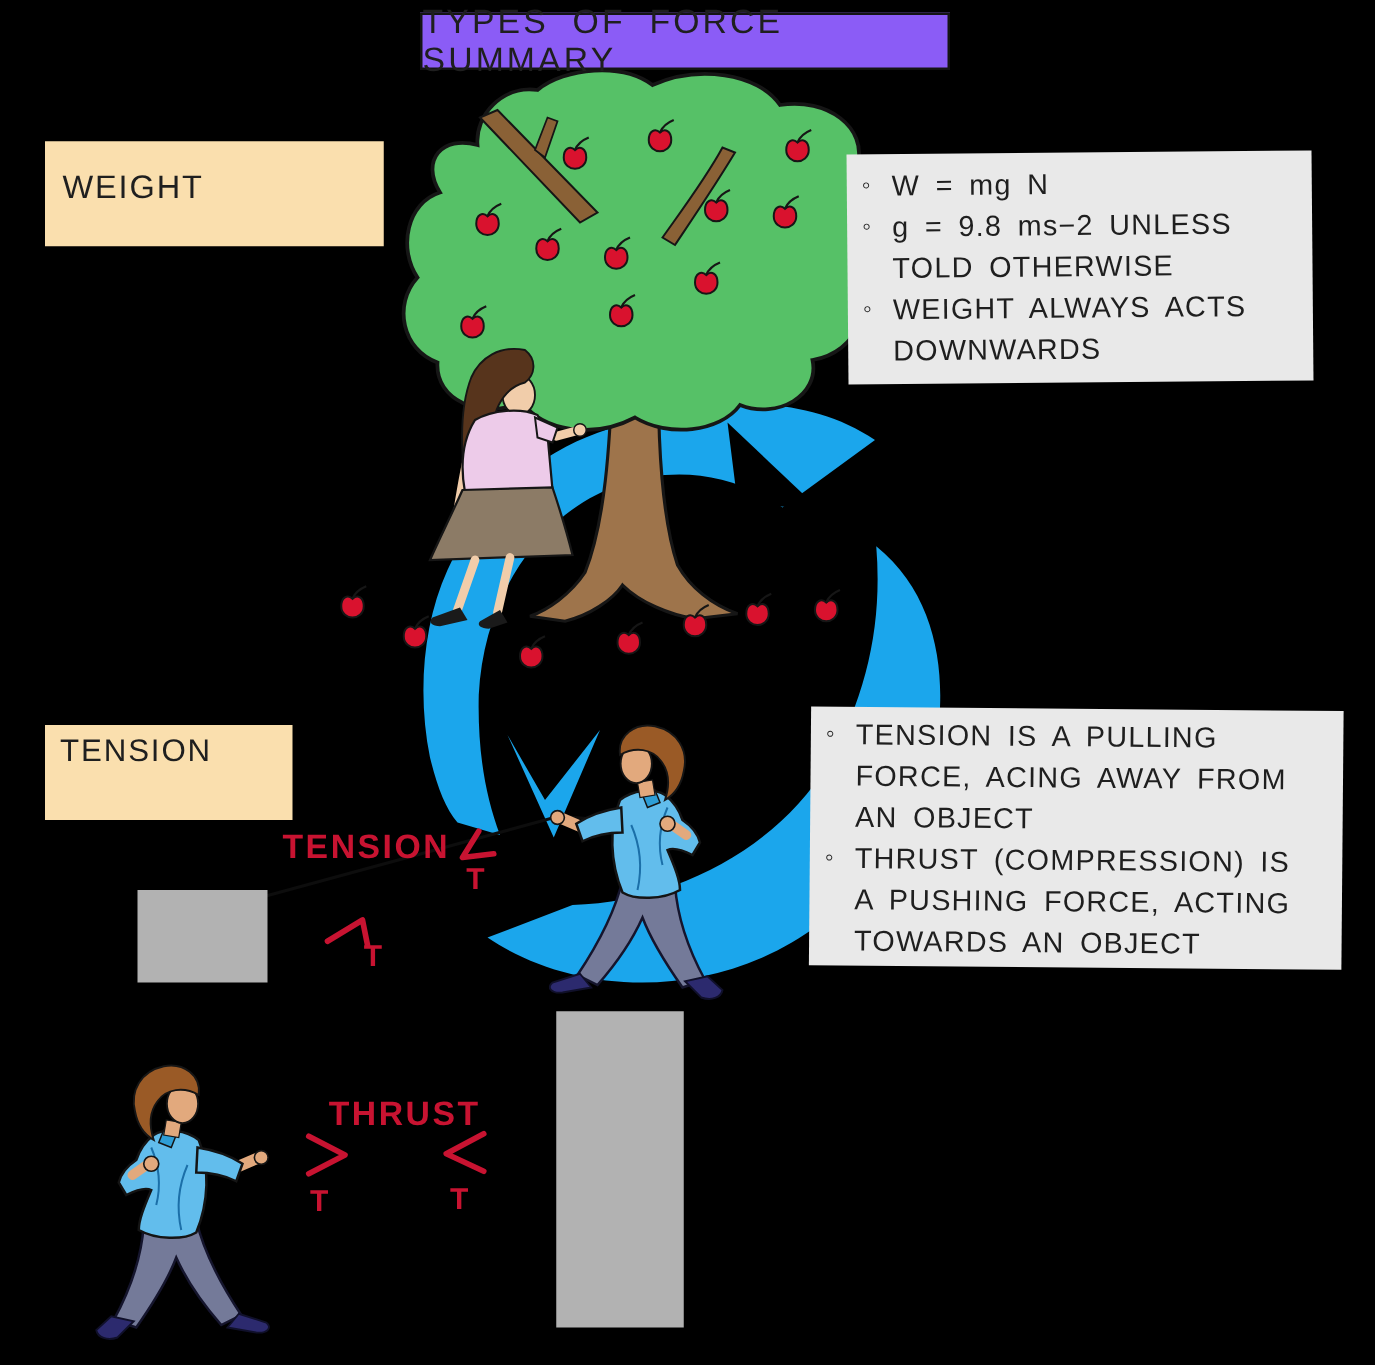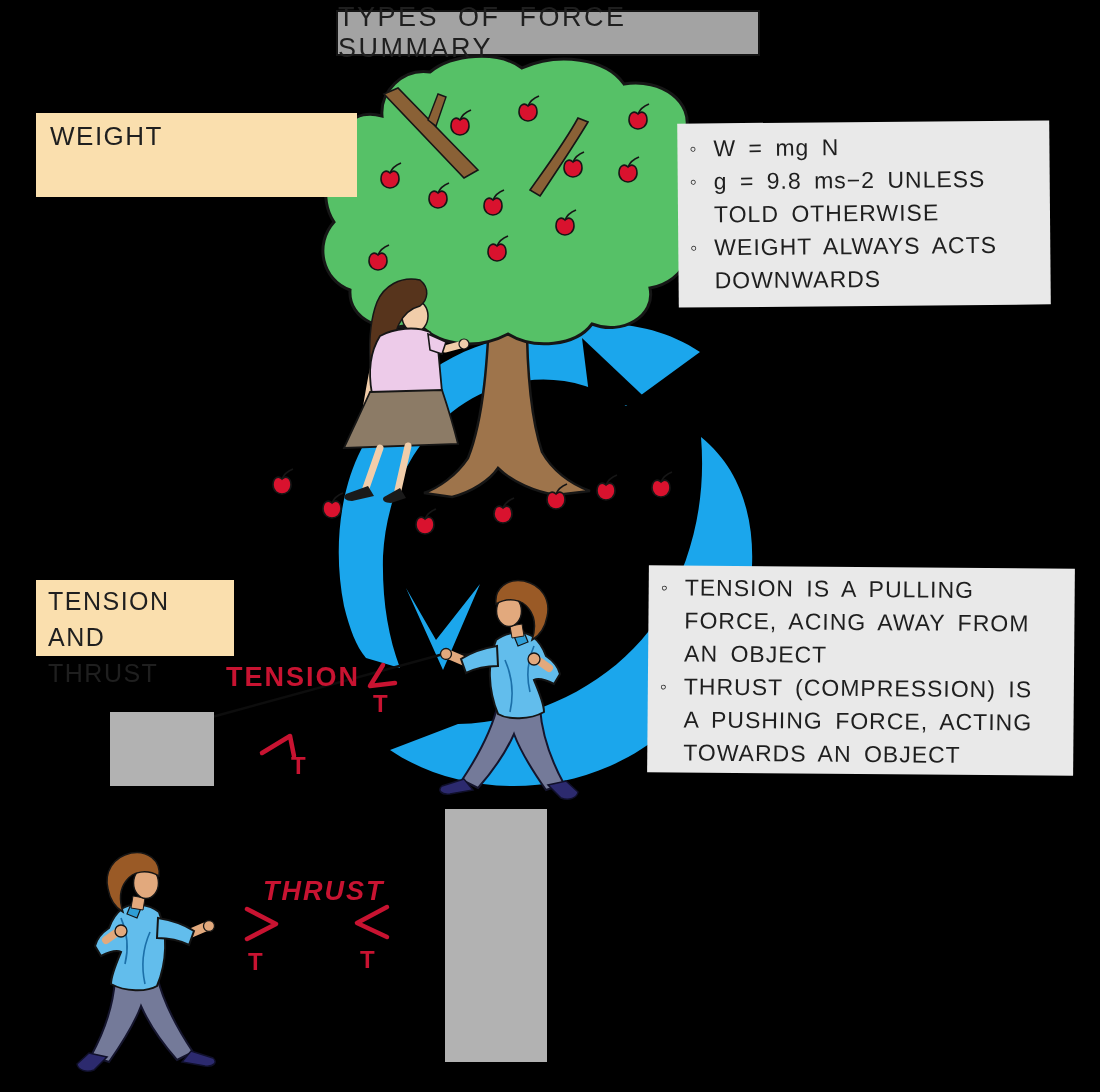--- a/index.html
+++ b/index.html
@@ -4,40 +4,40 @@
 <style>
   html,body{margin:0;padding:0;background:#000;}
   .stage{
     position:relative;width:1100px;height:1092px;background:#000;overflow:hidden;
     font-family:"Liberation Sans", sans-serif;color:#1f1f1f;
   }
   .stage svg{position:absolute;left:0;top:0;}
   .box{position:absolute;box-sizing:border-box;}
   .title-box{
     left:336px;top:10px;width:424px;height:46px;
-    background:#a3a3a3;border:2px solid #141414;
+    background:#8b5cf6;border:2px solid #141414;
     display:flex;align-items:center;justify-content:flex-start;
     font-size:27px;letter-spacing:2.5px;word-spacing:9px;
   }
   .tan-box{background:#fadfae;}
-  .weight-box{left:36px;top:113px;width:321px;height:84px;padding:5px 14px;
+  .weight-box{left:36px;top:113px;width:271px;height:84px;padding:18px 14px;
     font-size:26px;line-height:37px;letter-spacing:1.5px;word-spacing:7px;}
   .tension-label-box{left:36px;top:580px;width:198px;height:76px;padding:3px 12px;
     font-size:25px;line-height:36px;letter-spacing:1.5px;word-spacing:6px;}
   .gray-box{background:#e9e9e9;}
   .formula-box{left:678px;top:122px;width:372px;height:184px;padding:9px 10px 6px 12px;
     font-size:23px;line-height:33px;letter-spacing:1px;word-spacing:5px;transform:rotate(-0.5deg);}
   .tension-info-box{left:648px;top:567px;width:426px;height:207px;padding:6px 10px 4px 12px;
     font-size:23px;line-height:33px;letter-spacing:1px;word-spacing:5px;transform:rotate(0.5deg);}
   .note-line{white-space:nowrap;}
   .bullet{display:inline-block;width:24px;text-align:left;font-size:20px;vertical-align:top;}
   .red-caption{position:absolute;color:#c81331;font-weight:700;font-size:27px;
     letter-spacing:2px;white-space:nowrap;}
   .tension-caption{left:226px;top:662px;}
-  .thrust-caption{left:263px;top:876px;font-style:italic;}
+  .thrust-caption{left:263px;top:876px;}
   .red-t{position:absolute;color:#c81331;font-weight:700;font-size:24px;}
   .t-near-hand{left:373px;top:690px;}
   .t-near-block{left:291px;top:752px;}
   .t-thrust-left{left:248px;top:948px;}
   .t-thrust-right{left:360px;top:946px;}
 </style>
 </head>
 <body>
 
 <div class="stage">
@@ -181,21 +181,20 @@
   <div class="box gray-box formula-box">
     <div class="note-line"><span class="bullet">◦</span><span>W = mg N</span></div>
     <div class="note-line"><span class="bullet">◦</span><span>g = 9.8 ms−2  UNLESS</span></div>
     <div class="note-line"><span class="bullet"></span><span>TOLD OTHERWISE</span></div>
     <div class="note-line"><span class="bullet">◦</span><span>WEIGHT ALWAYS ACTS</span></div>
     <div class="note-line"><span class="bullet"></span><span>DOWNWARDS</span></div>
   </div>
 
   <div class="box tan-box tension-label-box">
     <div>TENSION</div>
-    <div>AND THRUST</div>
   </div>
 
   <div class="box gray-box tension-info-box">
     <div class="note-line"><span class="bullet">◦</span><span>TENSION IS A PULLING</span></div>
     <div class="note-line"><span class="bullet"></span><span>FORCE, ACING AWAY FROM</span></div>
     <div class="note-line"><span class="bullet"></span><span>AN OBJECT</span></div>
     <div class="note-line"><span class="bullet">◦</span><span>THRUST (COMPRESSION) IS</span></div>
     <div class="note-line"><span class="bullet"></span><span>A PUSHING FORCE, ACTING</span></div>
     <div class="note-line"><span class="bullet"></span><span>TOWARDS AN OBJECT</span></div>
   </div>

